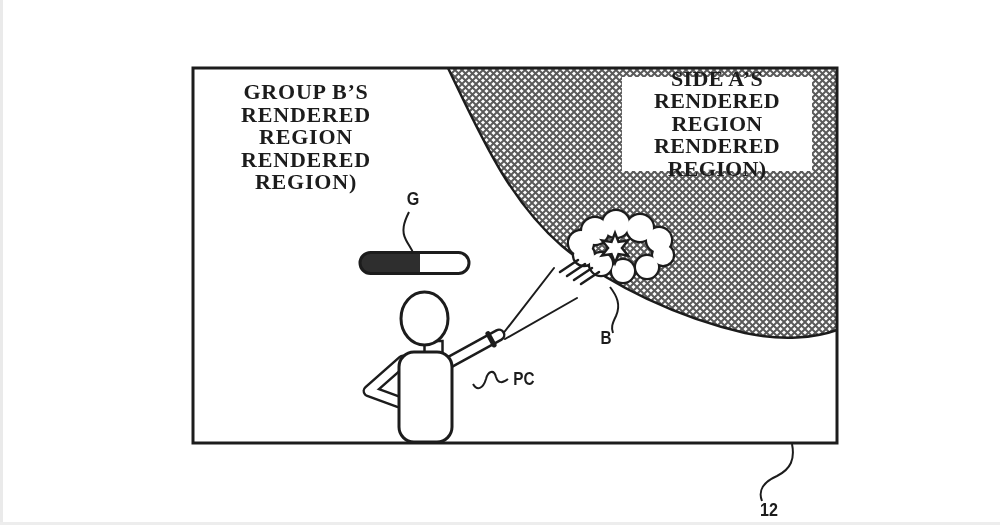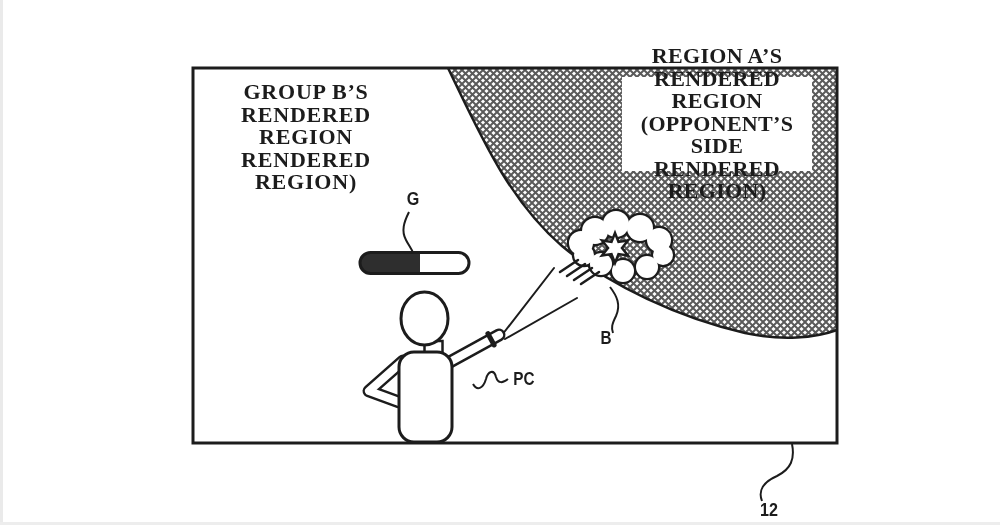--- a/index.html
+++ b/index.html
@@ -117,23 +117,22 @@
     <path d="M 792 444 C 795 459, 791 469, 777 476 C 763 482, 758 491, 762 501" fill="none" stroke="#1c1c1c" stroke-width="2"></path>
   </svg>
 
   <div class="region-text group-b">
     <div>GROUP B’S</div>
     <div>RENDERED REGION</div>
     <div>RENDERED REGION)</div>
   </div>
 
   <div class="region-text group-a-box">
-    <div>REGION A’S</div>
+    <div>SIDE A’S</div>
     <div>RENDERED REGION</div>
-    <div>(OPPONENT’S SIDE</div>
     <div>RENDERED REGION)</div>
   </div>
 
   <div class="ref-label label-g">G</div>
   <div class="ref-label label-pc">PC</div>
   <div class="ref-label label-b">B</div>
   <div class="ref-label label-12">12</div>
 
 </div>
 

